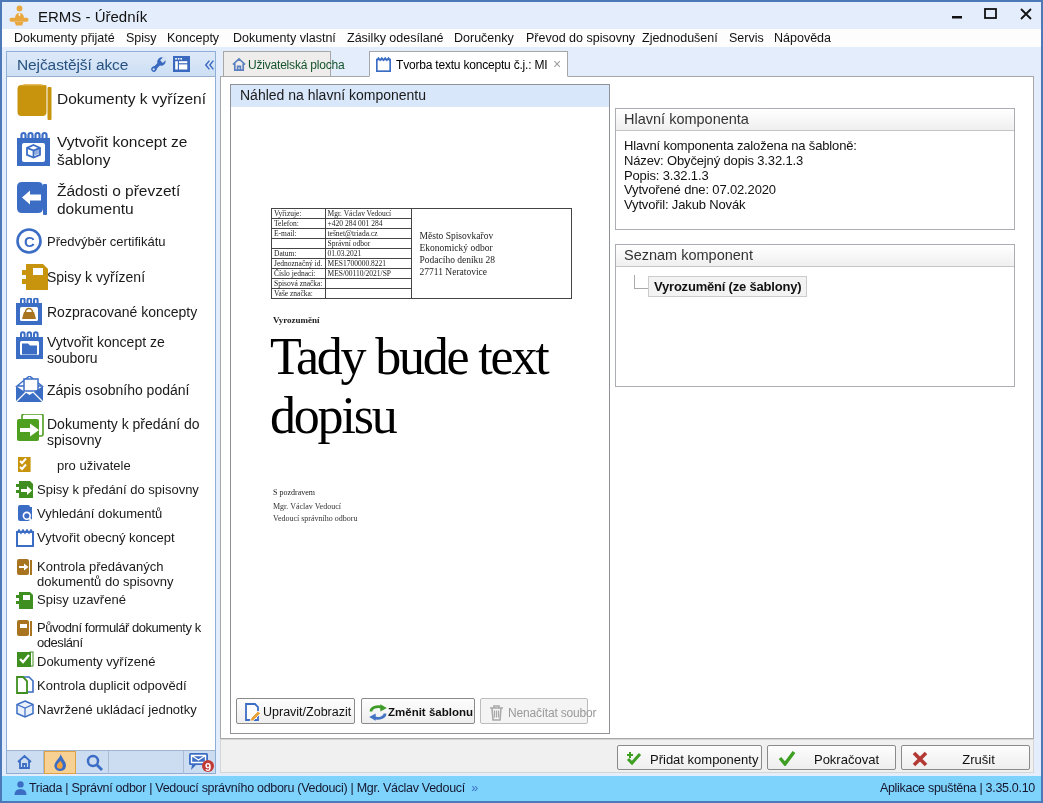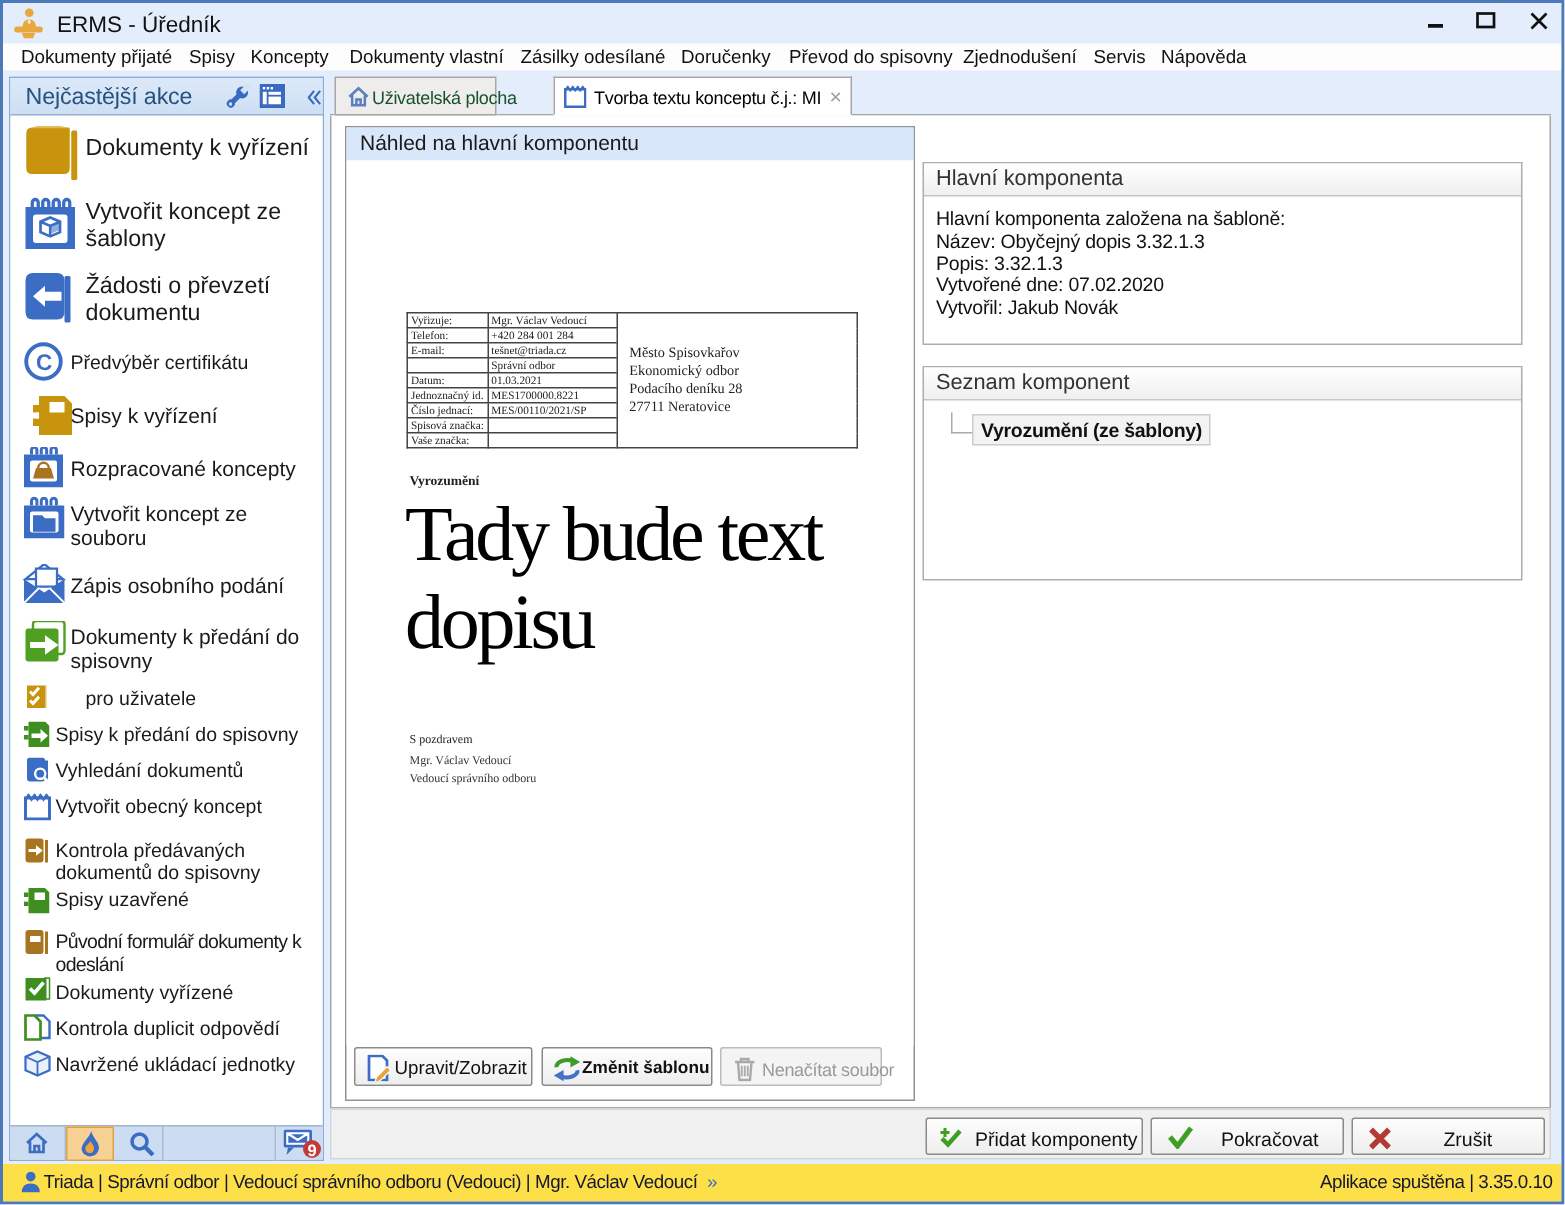--- a/index.html
+++ b/index.html
@@ -52,21 +52,21 @@
 #dtab .c1 { width:38px; }
 #dtab .c2 { width:86px; }
 #dtab .c3 { width:160px; font-weight:normal; font-size:9.5px; vertical-align:middle; padding-left:8px; line-height:12px; }
 
 #btmbar { position:absolute; left:220px; top:739px; width:814px; height:34px;
   background:#f0f0f0; border:1px solid #d5d5d5; }
 .btn { position:absolute; background:linear-gradient(#fdfdfd,#eeeeee); border:1px solid #8a8a8a;
   font-size:13px; color:#111; text-align:center; border-radius:2px; }
 .btn span { white-space:nowrap; }
 
-#status { position:absolute; left:2px; top:776px; width:1039px; height:25px; background:#fde047;
+#status { position:absolute; left:2px; top:776px; width:1039px; height:25px; background:#7dd3fc;
   font-size:12.5px; color:#16162e; letter-spacing:-0.3px; white-space:nowrap; }
 svg { display:block; }
 </style>
 </head>
 <body>
 <div id="winborder"></div>
 <div id="titlebar">
   <svg id="title-ico" viewBox="0 0 20 20">
       <g fill="#e9a83f">
         <circle cx="10.5" cy="3" r="2.9"></circle>

